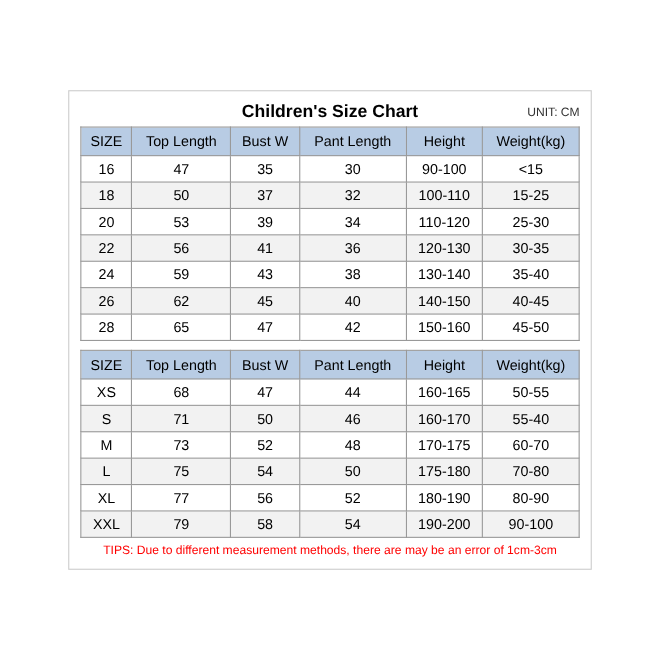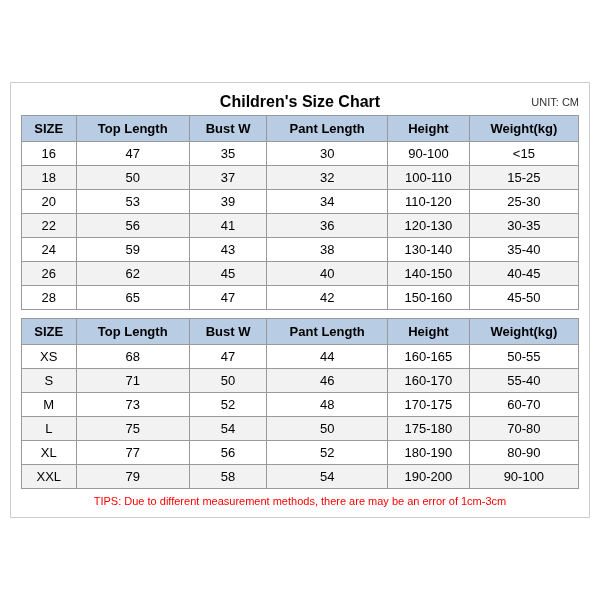--- a/index.html
+++ b/index.html
@@ -7,21 +7,21 @@
       background: #fff;
       font-family: Arial, sans-serif;
       font-size: 13px;
       display: flex;
       justify-content: center;
       align-items: center;
       width: 600px;
       min-height: 600px;
     }
     .container {
-      width: 580px;
+      width: 476px;
       border: 1px solid #ccc;
       padding: 10px;
     }
     .section-title-row {
       display: flex;
       align-items: center;
       justify-content: center;
       position: relative;
       margin-bottom: 4px;
     }
@@ -39,21 +39,21 @@
     table {
       width: 100%;
       border-collapse: collapse;
       margin-bottom: 4px;
     }
     th {
       background-color: #b8cce4;
       border: 1px solid #999;
       padding: 5px 4px;
       text-align: center;
-      font-weight: bold;
+      font-weight: normal;
       font-size: 13px;
     }
     td {
       border: 1px solid #999;
       padding: 4px 4px;
       text-align: center;
       font-size: 13px;
     }
     tr:nth-child(even) td {
       background-color: #f2f2f2;

